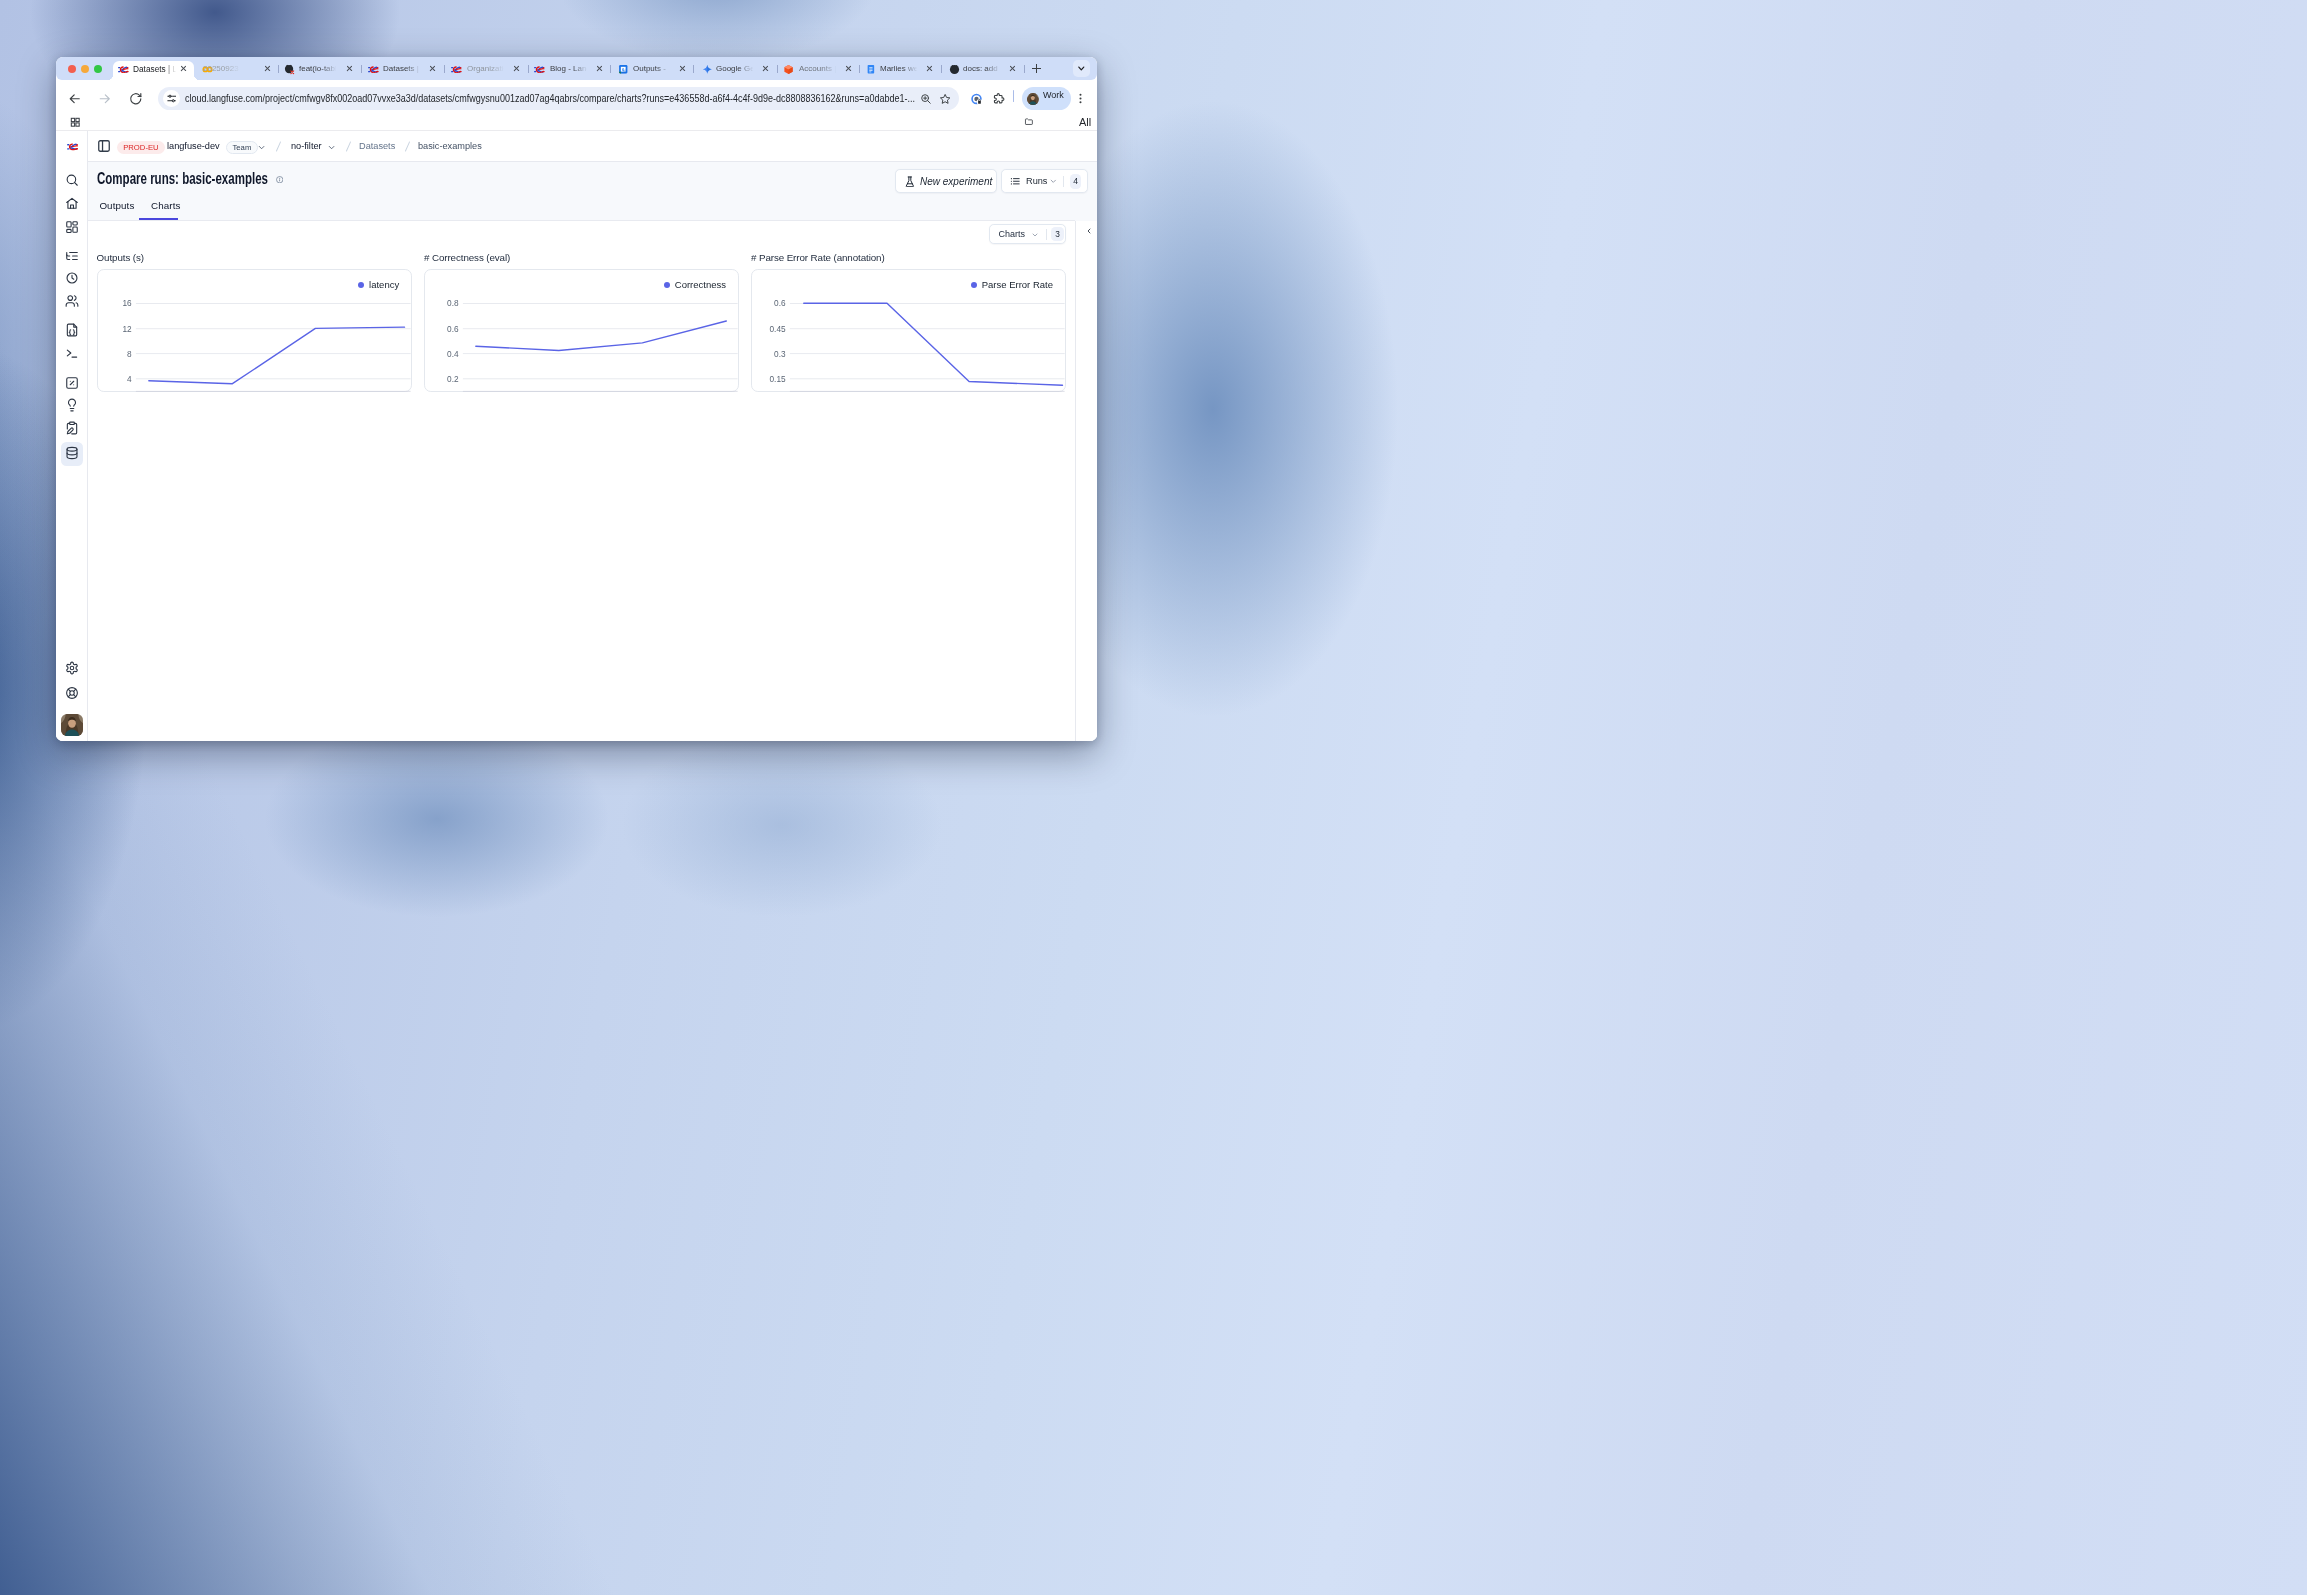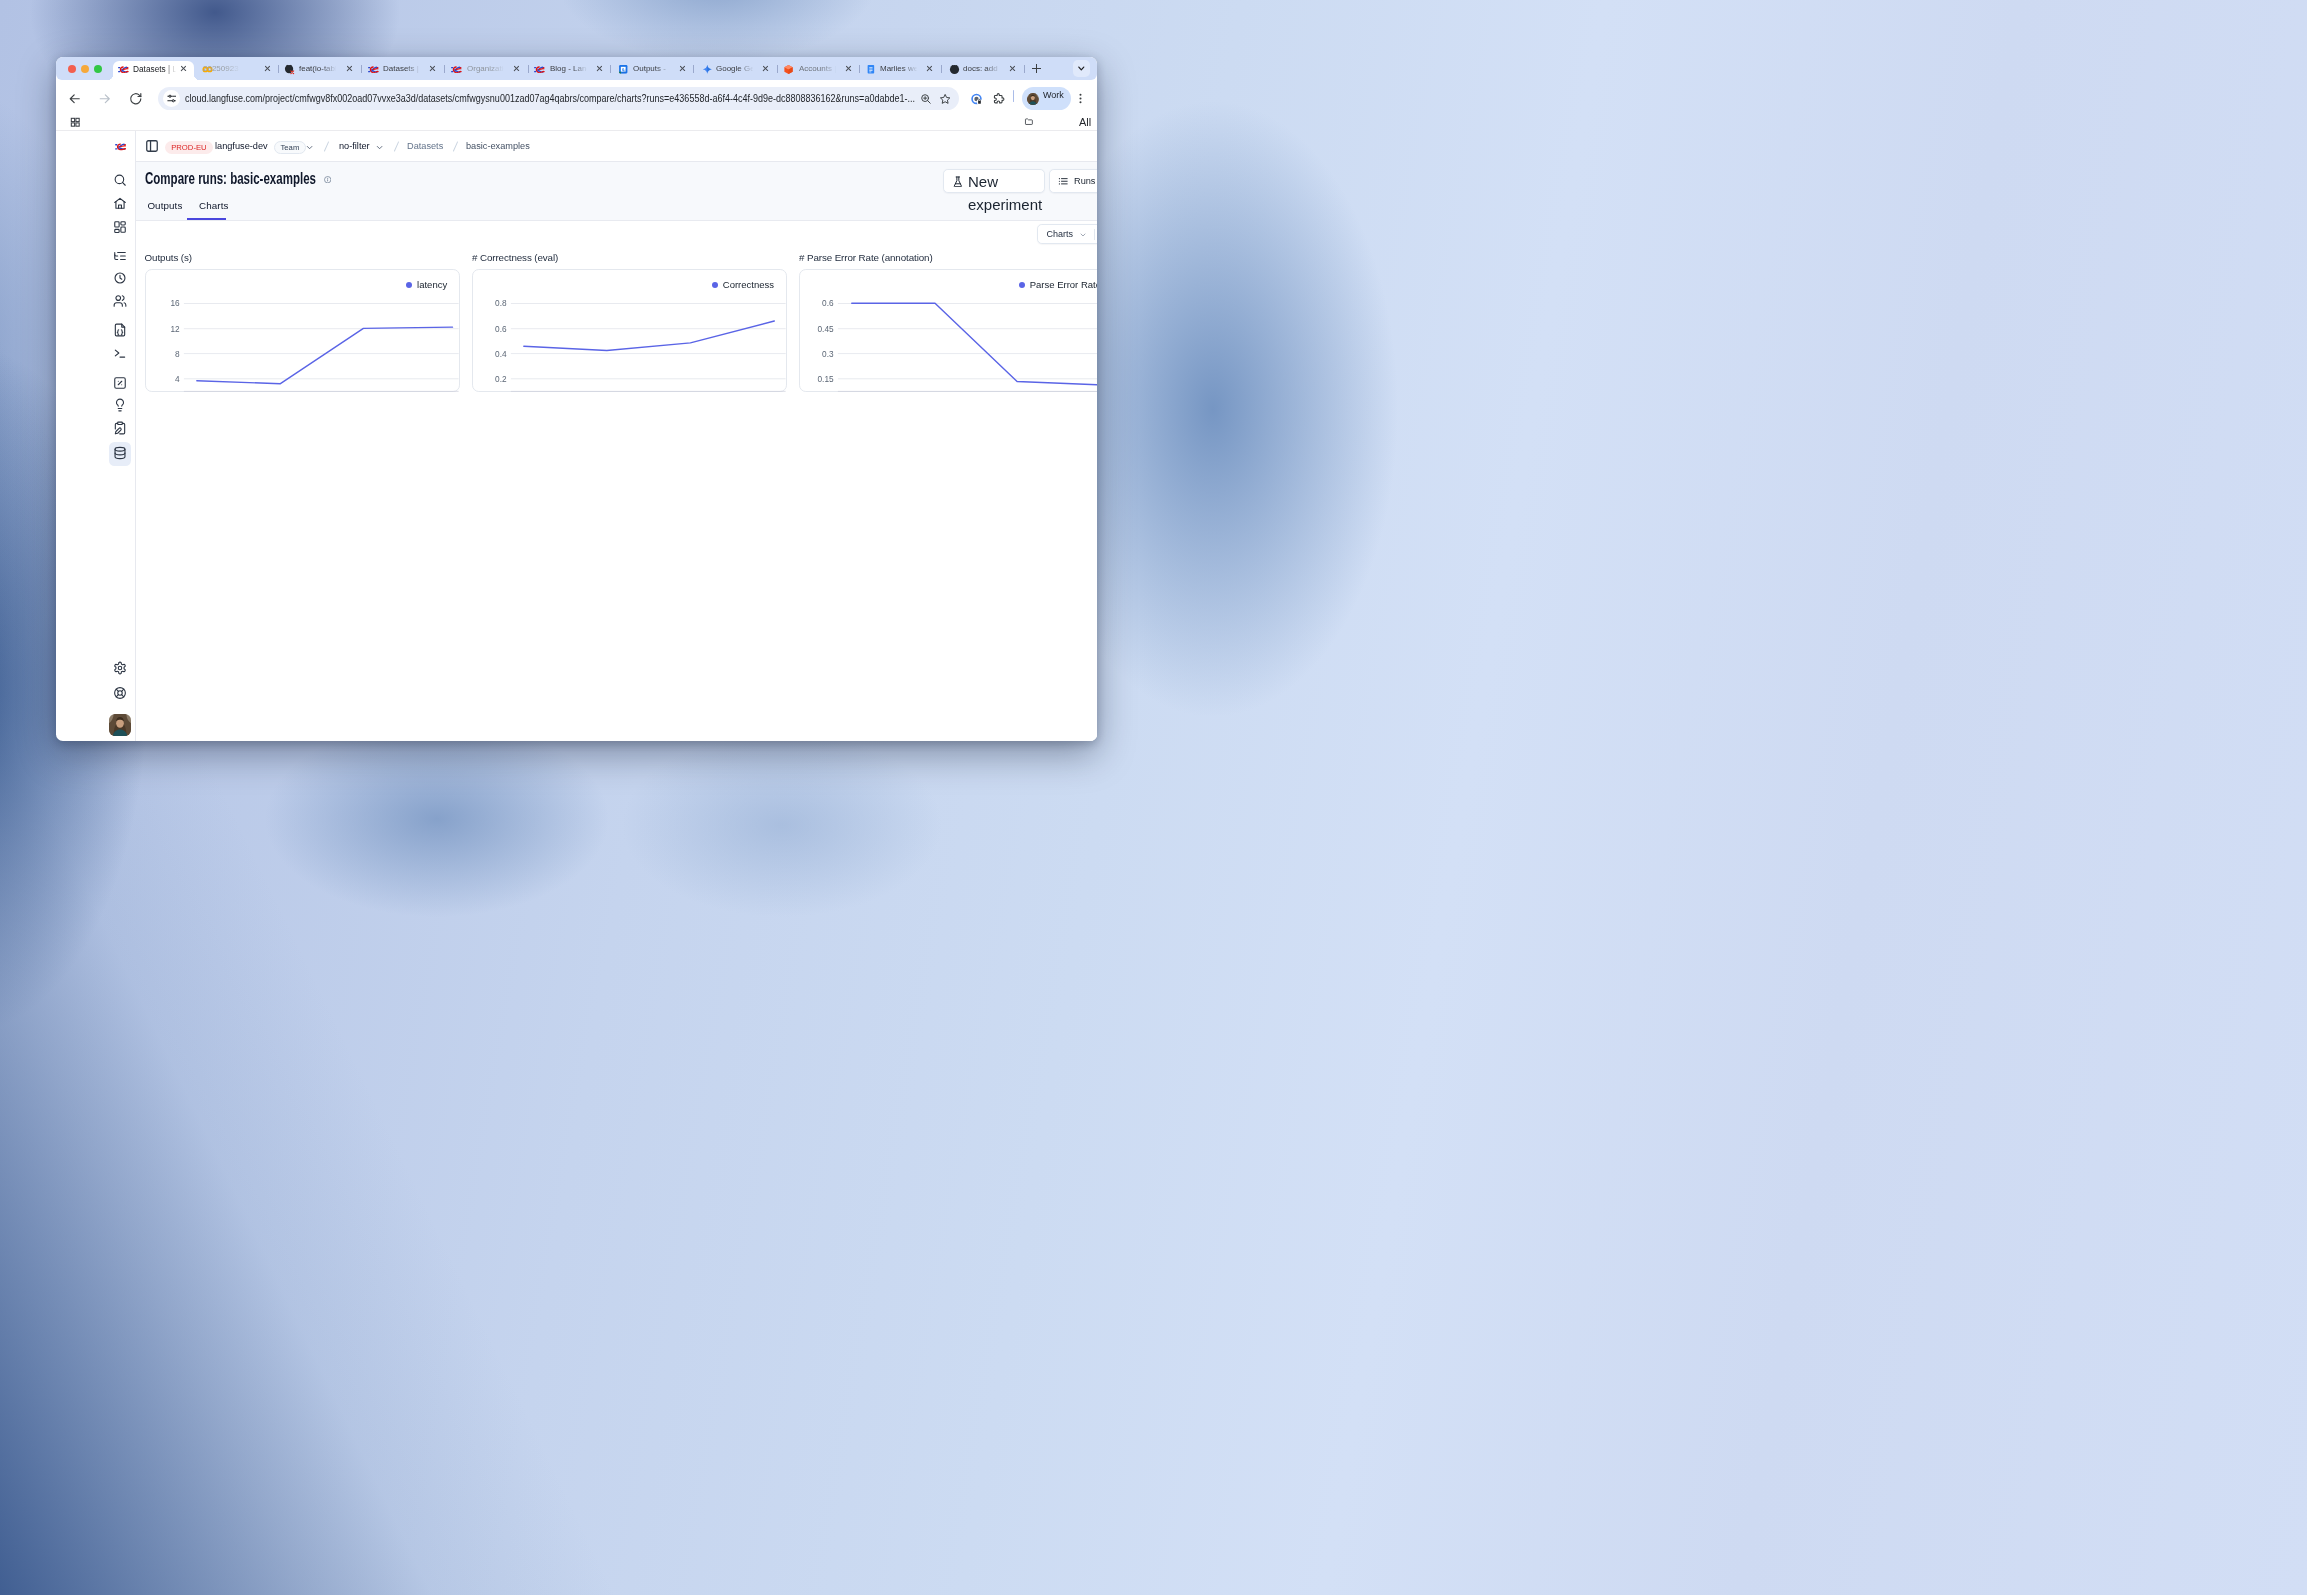--- a/index.html
+++ b/index.html
@@ -39,21 +39,21 @@
   .newtab:before, .newtab:after { content:""; position:absolute; background:#3c4043; }
   .newtab:before { left:0; top:3.8px; width:8.6px; height:1px; }
   .newtab:after { left:3.8px; top:0; width:1px; height:8.6px; }
   .tabsearch { position:absolute; right:7.4px; top:3.4px; width:16.6px; height:16.6px; border-radius:4.9px; background:#e0e9fb; }
   
   .urlrow { position:absolute; left:0; top:23.4px; width:100%; height:31px; background:#fff; }
   .urlpill { position:absolute; left:102px; top:6.8px; width:801px; height:23px; border-radius:11.7px; background:#e9eef9; }
   .urltext { position:absolute; left:27px; top:6.2px; font-size:10.2px; color:#23262b; letter-spacing:0; white-space:nowrap; transform:scaleX(.884); transform-origin:0 50%; }
   .bmrow { position:absolute; left:0; top:54px; width:100%; height:20.3px; background:#fff; border-bottom:0.6px solid #ebebee; }
   
-  .app { position:absolute; left:0; top:74px; width:100%; height:610px; background:#fff;margin-left:48px; }
+  .app { position:absolute; left:0; top:74px; width:100%; height:610px; background:#fff; }
   .sidebar { position:absolute; left:0; top:0; width:32px; height:100%; background:#fff; border-right:0.6px solid #e7e9ef; }
   .crumbs { position:absolute; left:32px; top:0; width:1009px; height:31px; background:#fff; border-bottom:0.6px solid #e7e9ef; }
   .header { position:absolute; left:32px; top:31px; width:1009px; height:59px; background:#f7f9fc; }
   .header .hline { position:absolute; left:0; bottom:0; width:987px; height:0.6px; background:#e8eaf0; }
   .content { position:absolute; left:32px; top:90px; width:1009px; height:520px; background:#fff; }
   .rpline { position:absolute; left:987px; top:0; width:0.6px; height:100%; background:#e7e9ef; }
 
   .pill-red { position:absolute; left:29px; top:9.5px; height:13.5px; padding:0 6.2px; border-radius:6.8px; background:#fcebeb; color:#dc2626; font-size:7.7px; line-height:13.5px; font-weight:500; }
   .crumbtxt { position:absolute; top:0; height:31px; line-height:31px; font-size:9.2px; }
   .pill-team { position:absolute; left:138px; top:9.5px; height:13.5px; padding:0 5.5px; border-radius:6.8px; background:#f8fafc; border:0.6px solid #e2e8f0; color:#334155; font-size:7.7px; line-height:12.3px; }
@@ -384,21 +384,21 @@
           <circle cx="11" cy="11" r="9.5" stroke="#64748b" fill="none" stroke-width="2"></circle>
           <circle cx="11" cy="6.7" r="1.5" fill="#64748b"></circle>
           <rect x="9.9" y="9.4" width="2.2" height="6.6" rx="1.1" fill="#64748b"></rect>
         </svg>
       <div class="btn" style="left:807px; width:102px;">
         <svg style="position:absolute;left:8px;top:5.8px;" width="11.7" height="11.7" viewBox="0 0 24 24" fill="none" stroke="#1b2430" stroke-width="2" stroke-linecap="round" stroke-linejoin="round">
             <path d="M10 2v7.5L4.7 20.5a1 1 0 0 0 .9 1.5h12.8a1 1 0 0 0 .9-1.5L14 9.5V2"></path>
             <path d="M8.5 2h7"></path>
             <path d="M7 16h10"></path>
           </svg>
-        <span style="position:absolute;left:24px;top:0;height:23px;line-height:23px;font-size:15px;color:#1b2430;">New experiment</span>
+        <span style="position:absolute;left:24px;top:0;height:23px;line-height:23px;font-size:10px;color:#1b2430;font-style:italic;">New experiment</span>
       </div>
       <div class="btn" style="left:913px; width:87px;">
         <svg style="position:absolute;left:8px;top:6.2px;" width="10.5" height="10.5" viewBox="0 0 24 24" fill="none" stroke="#1b2430" stroke-width="2.1" stroke-linecap="round">
             <path d="M8 6h13M8 12h13M8 18h13"></path>
             <path d="M3.2 6h.01M3.2 12h.01M3.2 18h.01" stroke-width="2.6"></path>
           </svg>
         <span style="position:absolute;left:24px;top:0;height:23px;line-height:23px;font-size:9.2px;color:#1b2430;font-weight:500;">Runs</span>
         <svg style="position:absolute;left:47px;top:7.4px;" width="8.6" height="8.6" viewBox="0 0 24 24" fill="none" stroke="#8a93a2" stroke-width="2.4" stroke-linecap="round" stroke-linejoin="round">
             <path d="m6 9 6 6 6-6"></path>
           </svg>

